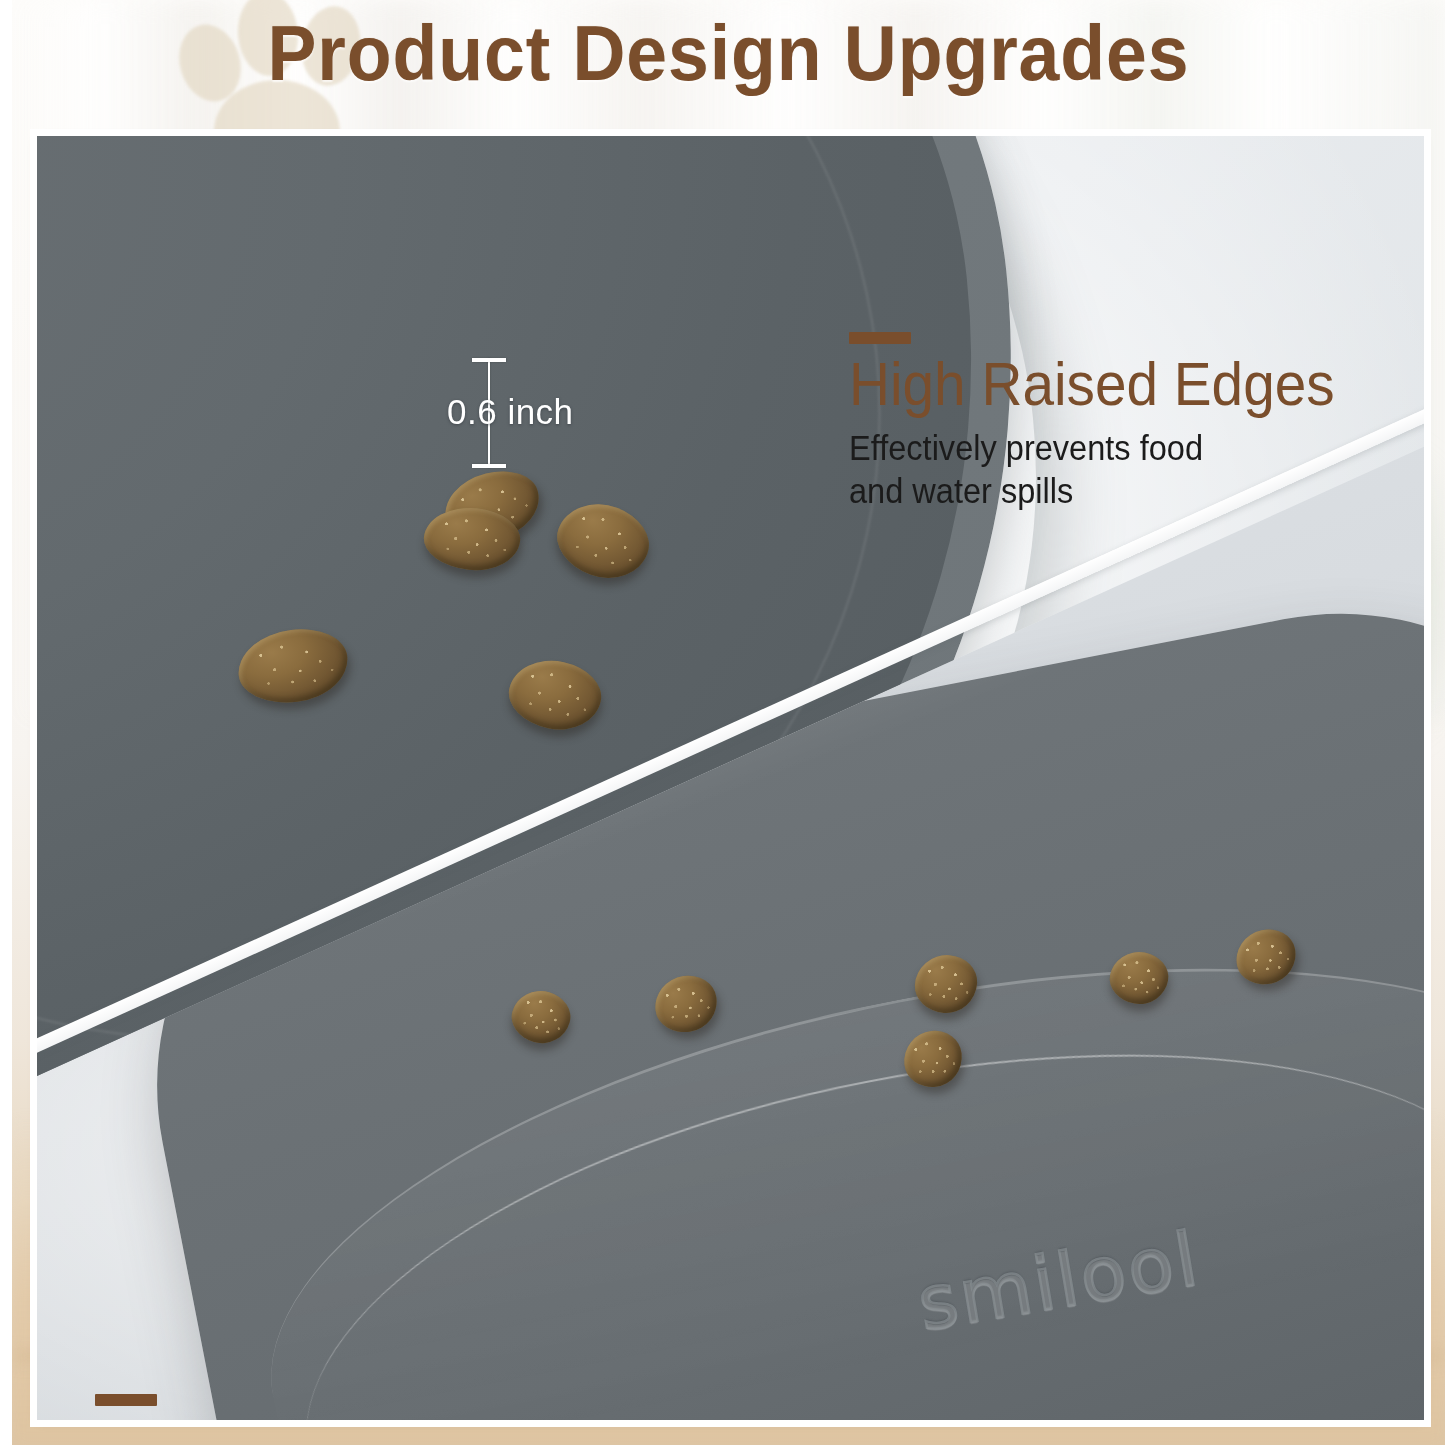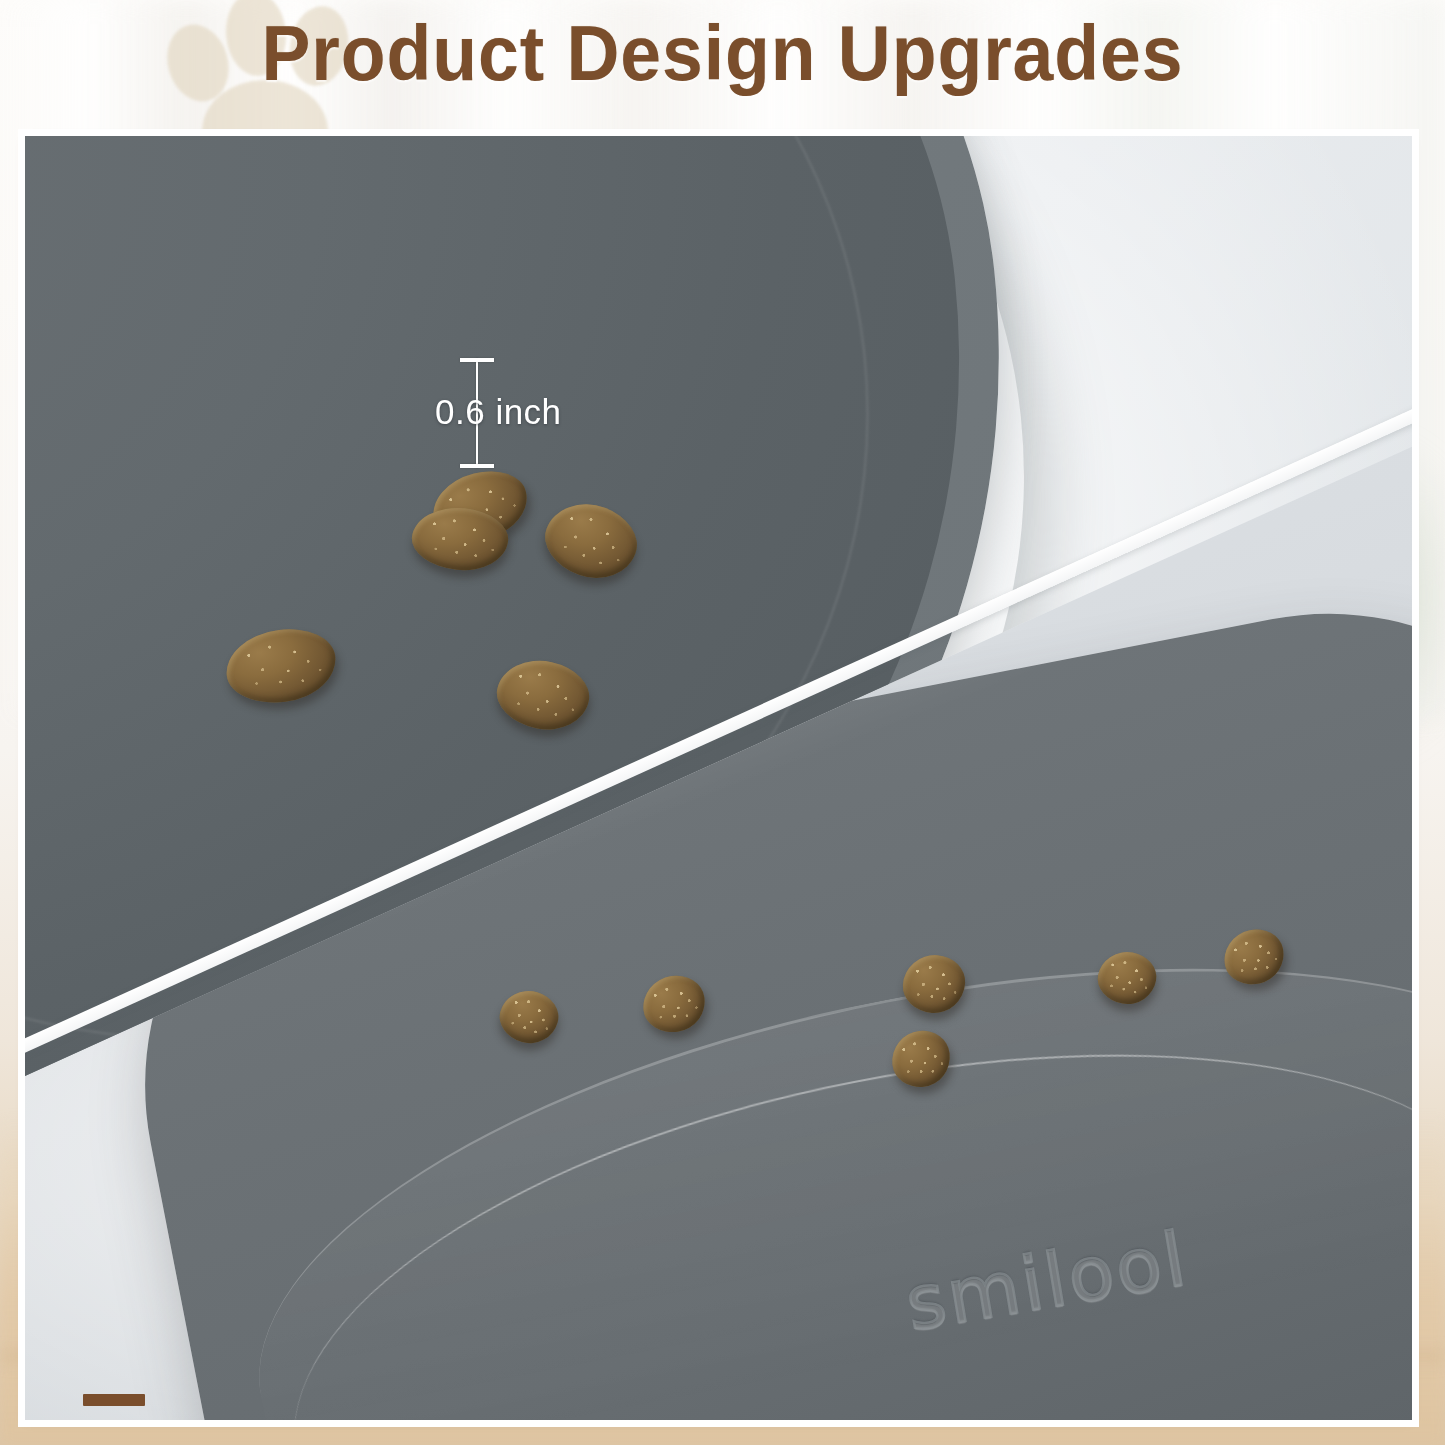--- a/index.html
+++ b/index.html
@@ -3,21 +3,21 @@
 <meta charset="utf-8">
 <style>
   html,body{margin:0;padding:0;}
   body{
     width:1445px;height:1445px;overflow:hidden;
     font-family:"Liberation Sans", sans-serif;
     position:relative;background:#fff;
   }
 
   
-  #page{position:absolute;inset:0;overflow:hidden;}
+  #page{position:absolute;inset:0;overflow:hidden;margin-left:12px;}
   .bg-base{
     position:absolute;inset:0;
     background:
       linear-gradient(180deg,
         #fdfcfa 0%,
         #fbf9f6 20%,
         #f7f4f0 52%,
         #efe6da 72%,
         #e7d7c0 84%,
         #e2cdb1 92%,
@@ -331,20 +331,28 @@
           <div class="dim-cap top"></div>
           <div class="dim-cap bot"></div>
         </div>
         <div class="dim-label">0.6 inch</div>
       </div>
 
       <div class="diagonal">
         <div class="band" id="diag-band" style="top: 939.888px; transform: rotate(-24.3996deg);"></div>
       </div>
 
+      <div class="callout" id="callout-top">
+        <div class="dash"></div>
+        <div class="h">High Raised Edges</div>
+        <div class="sub">
+          <div>Effectively prevents food</div>
+          <div>and water spills</div>
+        </div>
+      </div>
 
       <div class="callout" id="callout-bottom">
         <div class="dash"></div>
         <div class="h"><span>Keeping the floor </span><span class="accent">clean</span></div>
 
       </div>
 
     </div>
   </div>
 </div>

